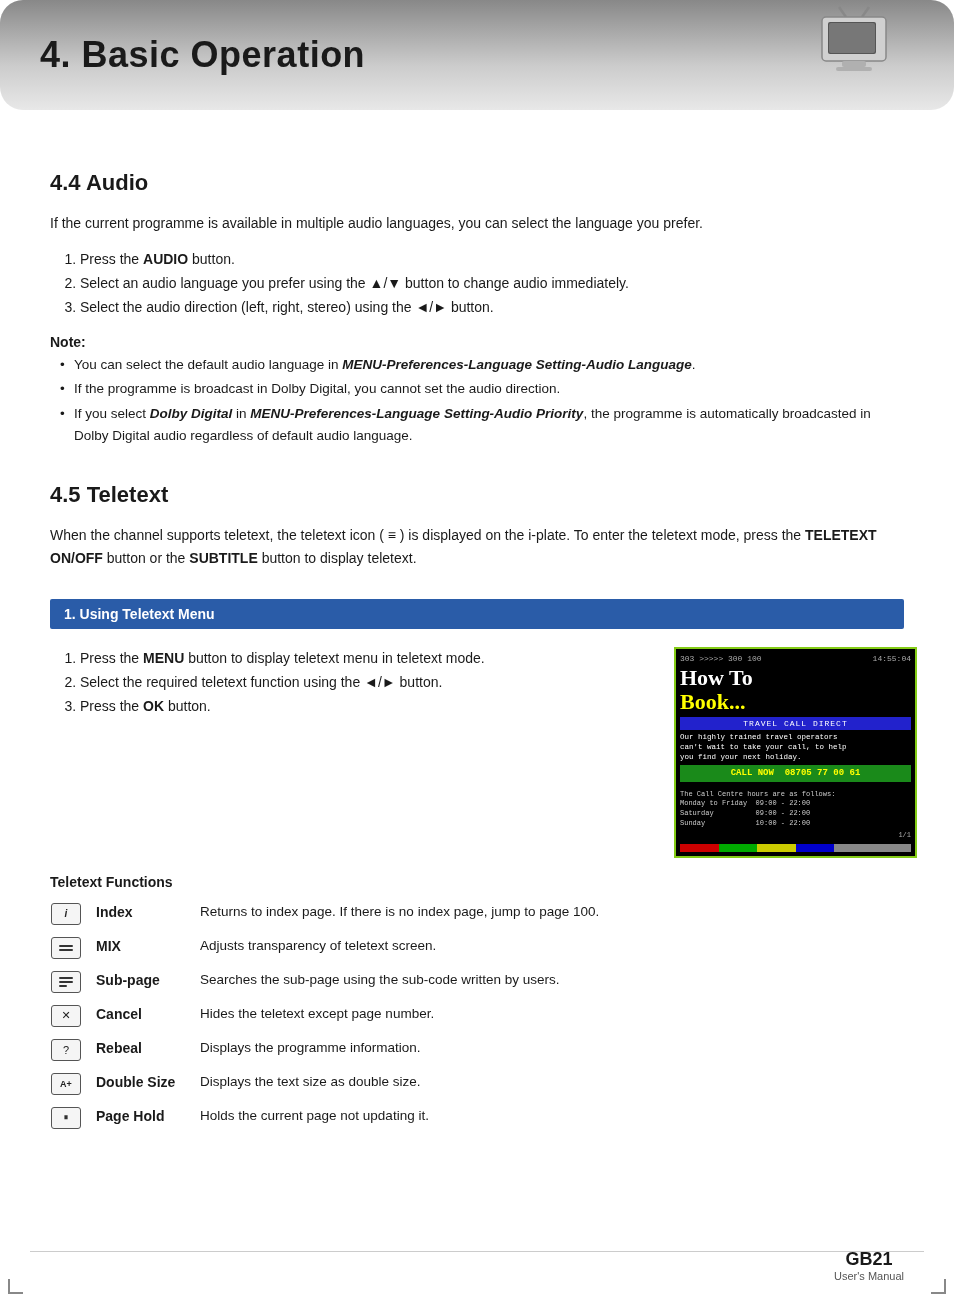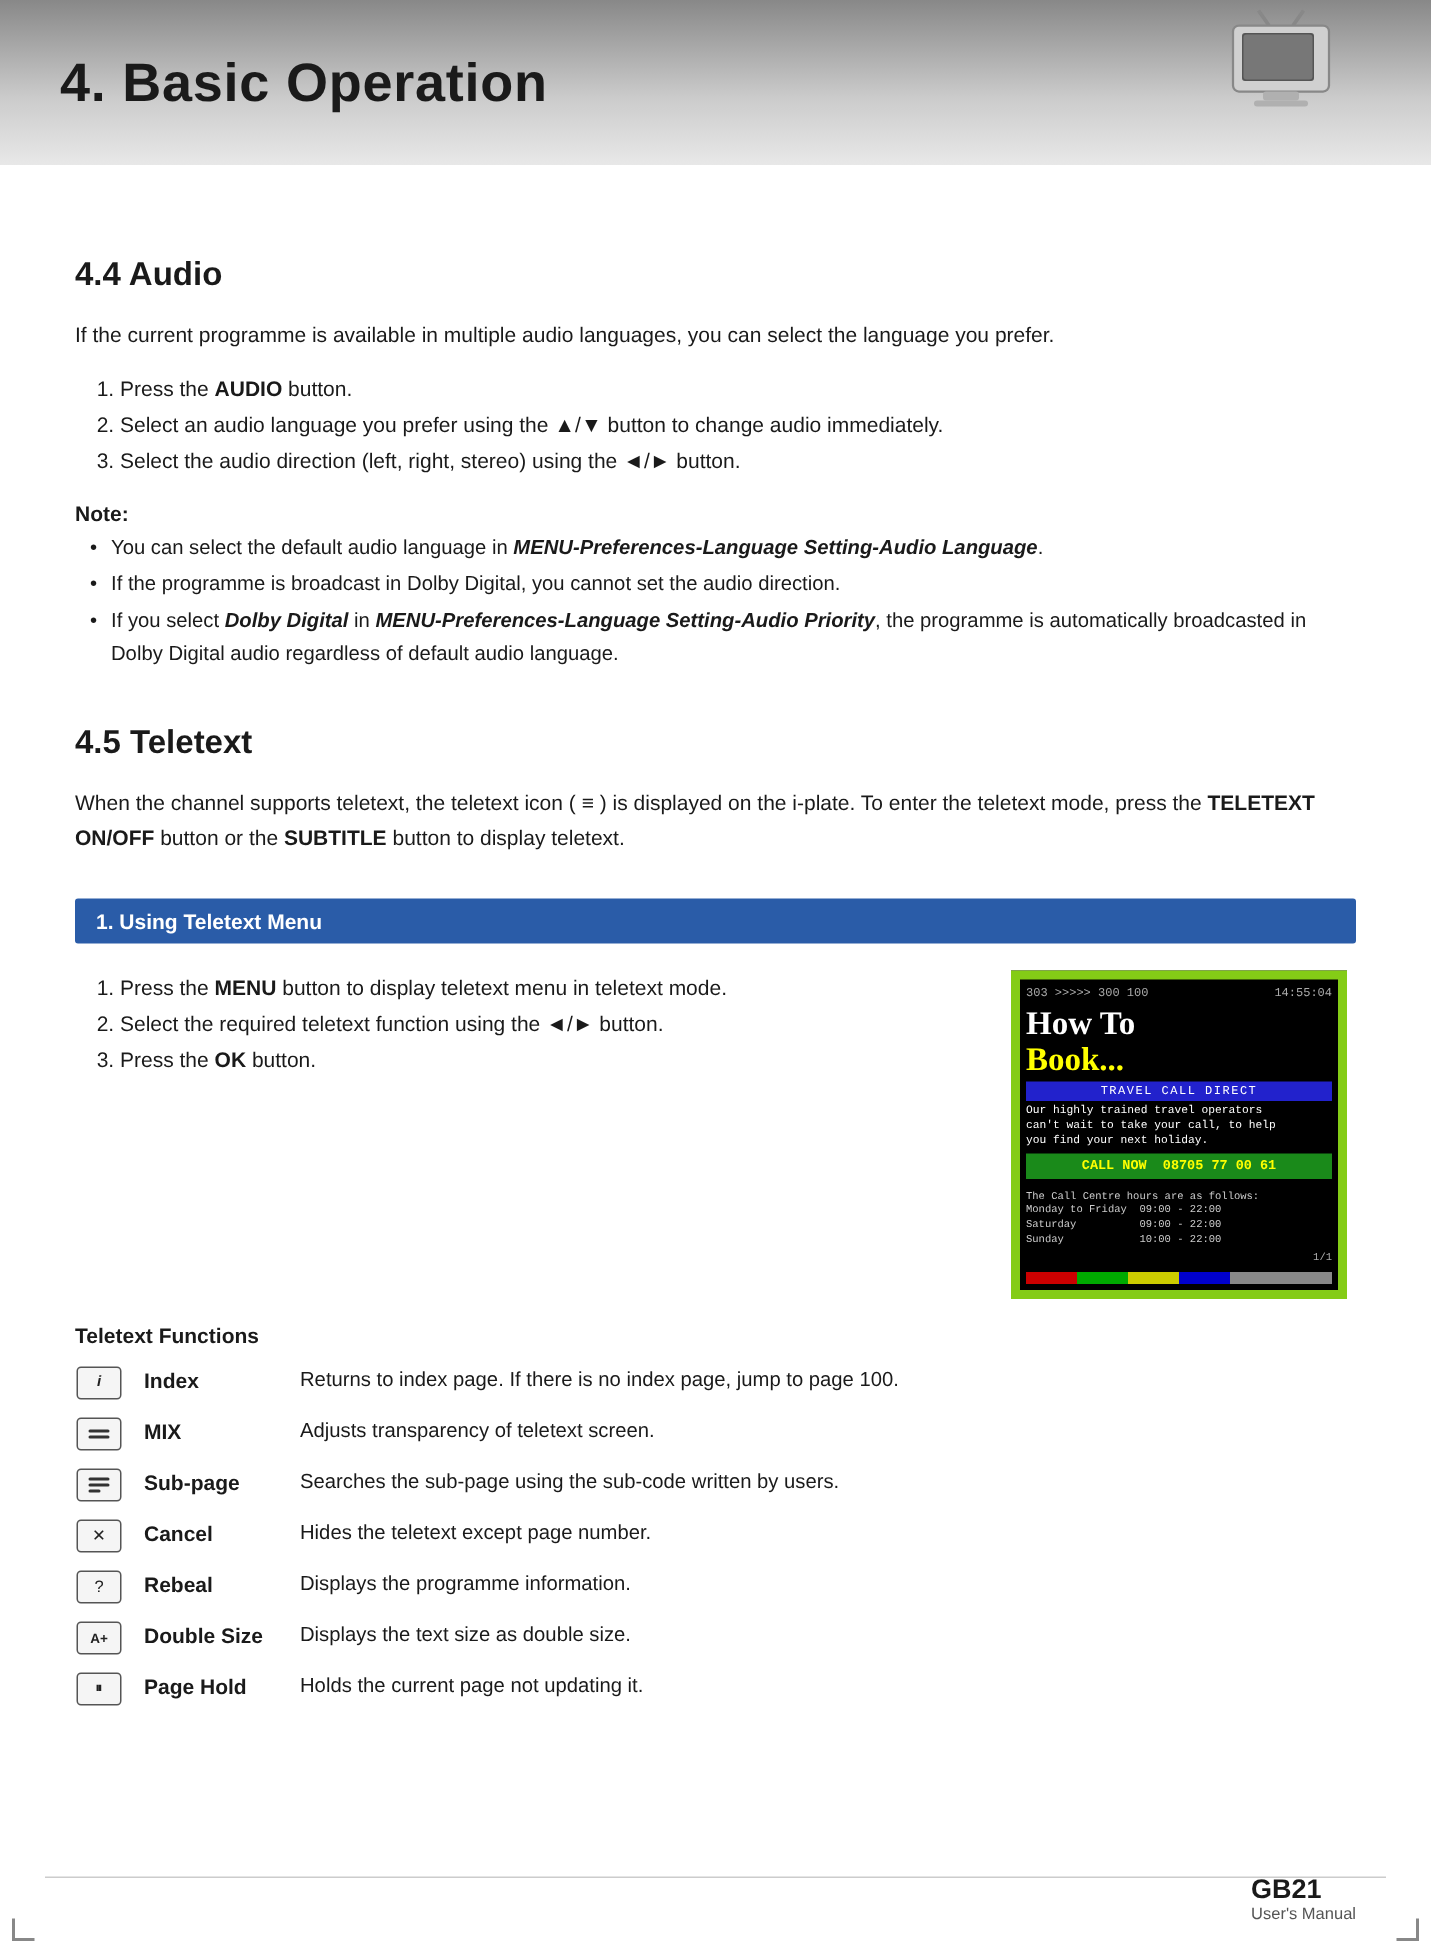--- a/index.html
+++ b/index.html
@@ -16,20 +16,21 @@
     
     .page-header {
       width: 100%;
       height: 110px;
       background: linear-gradient(to bottom, #888888 0%, #cccccc 60%, #e8e8e8 100%);
       position: relative;
       display: flex;
       align-items: center;
       padding-left: 40px;
       margin-bottom: 10px;
+      border-radius: 23px;
     }
     .page-header-title {
       font-size: 36px;
       font-weight: bold;
       color: #1a1a1a;
       letter-spacing: 0.5px;
     }
     .tv-icon {
       position: absolute;
       right: 60px;
@@ -118,26 +119,26 @@
     .teletext-left {
       flex: 1;
     }
     .teletext-right {
       width: 230px;
       flex-shrink: 0;
     }
 
     
     .teletext-screen {
-      width: 224px;
+      width: 243px;
       background: #000000;
       color: #ffffff;
       font-family: 'Courier New', monospace;
       font-size: 9px;
-      border: 6px solid #84cc16;
+      border: 2px solid #84cc16;
       padding: 4px;
       line-height: 1.4;
     }
     .tscreen-top {
       display: flex;
       justify-content: space-between;
       font-size: 8px;
       color: #aaaaaa;
       margin-bottom: 2px;
     }
@@ -253,21 +254,21 @@
       font-size: 13.5px;
       line-height: 1.5;
       color: #1a1a1a;
     }
 
     
     .page-footer {
       position: absolute;
       bottom: 20px;
       right: 50px;
-      text-align: left;
+      text-align: center;
     }
     .page-number {
       font-size: 18px;
       font-weight: bold;
       color: #1a1a1a;
     }
     .page-label {
       font-size: 11px;
       color: #555;
     }

